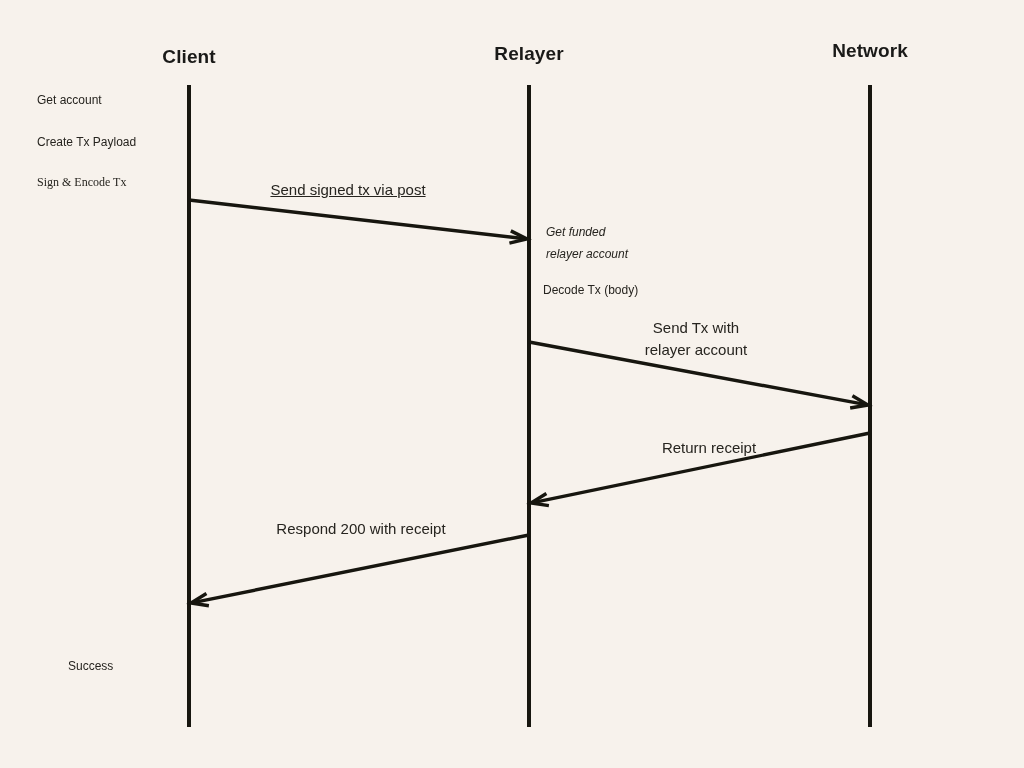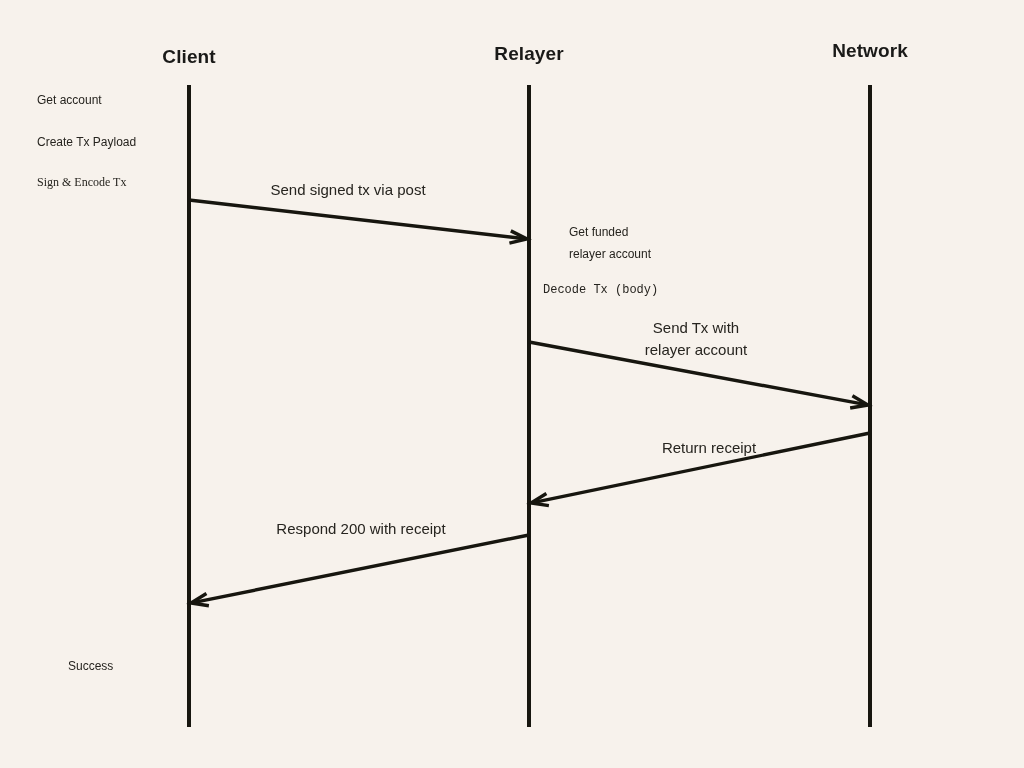--- a/index.html
+++ b/index.html
@@ -84,24 +84,24 @@
       </g>
     </svg>
 
   <div id="labels-layer">
       <div class="actor-title" style="left: 189px; top: 46px;">Client</div>
       <div class="actor-title" style="left: 529px; top: 43px;">Relayer</div>
       <div class="actor-title" style="left: 870px; top: 40px; text-align: center;">Network</div>
       <div class="note-label" style="left: 37px; top: 89px;">Get account</div>
       <div class="note-label" style="left: 37px; top: 131px;">Create Tx Payload</div>
       <div class="note-label" style="left: 37px; top: 171px; font-family: Liberation Serif, serif;">Sign &amp; Encode Tx</div>
-      <div class="note-label" style="left: 569px; top: 221px;">Get funded
+      <div class="note-label" style="left: 546px; top: 221px; font-style: italic;">Get funded
 relayer account</div>
-      <div class="note-label" style="left: 543px; top: 279px; font-family: Liberation Mono, monospace;">Decode Tx (body)</div>
+      <div class="note-label" style="left: 543px; top: 279px;">Decode Tx (body)</div>
       <div class="note-label" style="left: 68px; top: 655px;">Success</div>
-      <div class="msg-label" style="left: 348px; top: 179px;">Send signed tx via post</div>
+      <div class="msg-label" style="left: 348px; top: 179px; text-decoration: underline;">Send signed tx via post</div>
       <div class="msg-label" style="left: 696px; top: 317px;">Send Tx with
 relayer account</div>
       <div class="msg-label" style="left: 695px; top: 437px; margin-left: 14px;">Return receipt</div>
       <div class="msg-label" style="left: 361px; top: 518px;">Respond 200 with receipt</div>
     </div>
 
 </div>
 
 </body></html>

